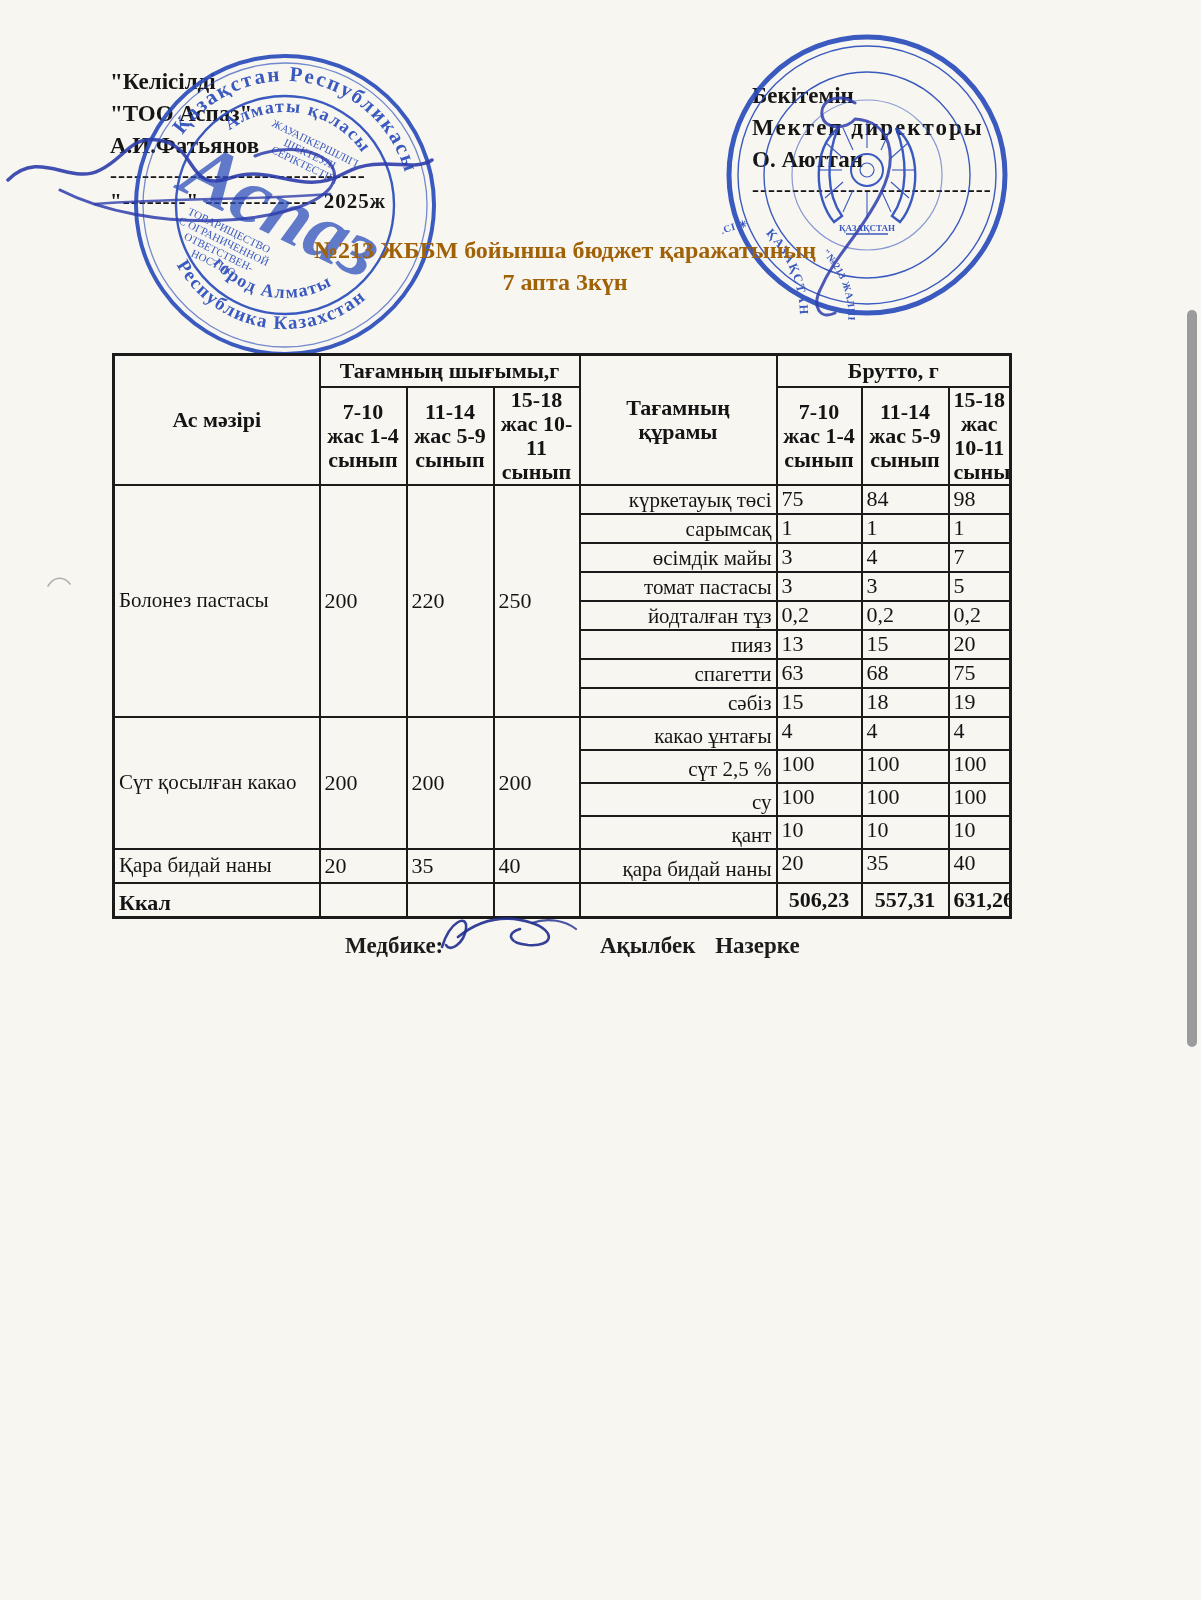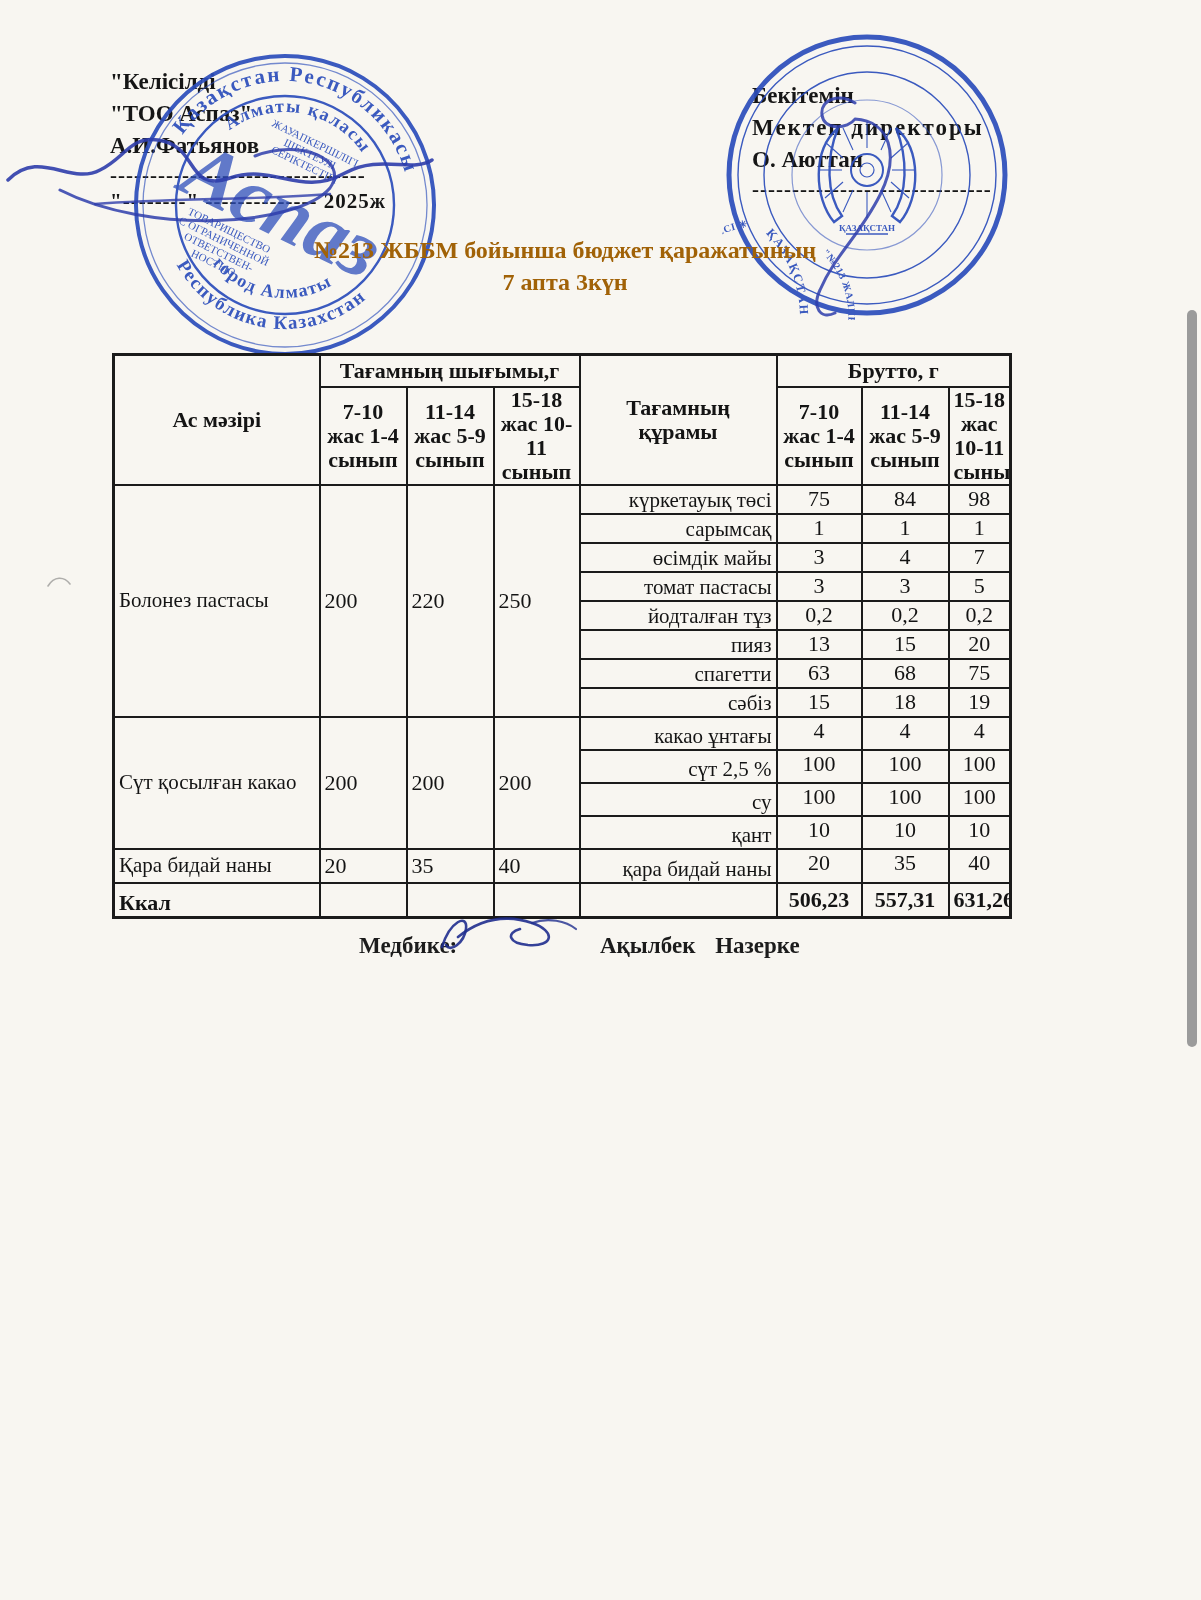--- a/index.html
+++ b/index.html
@@ -33,25 +33,25 @@
   table.menu th{font-weight:bold;text-align:center;vertical-align:middle;line-height:24px;font-size:22px;margin-top:32px;}
   tr.h1{height:32px;}
   tr.h2{height:94px;}
   tbody tr{height:29px;}
   tbody tr.cocoa{height:33px;}
   tbody tr.bread{height:34px;}
   tbody tr.total{height:35px;}
   td.dish{text-align:left;padding-left:6px;vertical-align:middle;font-size:21px;}
   td.out{text-align:left;vertical-align:middle;}
   td.ing{text-align:right;padding-left:8px;vertical-align:bottom;padding-bottom:3px;font-size:21px;}
-  td.num{text-align:center;vertical-align:top;padding-top:1px;line-height:25px;}
+  td.num{vertical-align:top;padding-top:1px;line-height:25px;}
   td.total-label{font-weight:bold;text-align:left;padding-left:5px;vertical-align:bottom;padding-bottom:4px;}
   td.total-num{font-weight:bold;text-align:center;vertical-align:middle;}
   
-  .footer-label{position:absolute;left:345px;top:933px;font-weight:bold;font-size:23px;margin-left:14px;}
+  .footer-label{position:absolute;left:345px;top:933px;font-weight:bold;font-size:23px;}
   .footer-name{position:absolute;left:600px;top:933px;font-weight:bold;font-size:23px;word-spacing:14px;}
   
   svg{position:absolute;}
   .stamp{opacity:.92;}
   .st{stroke:#2b4dbb;fill:none;}
   .stamp text, .stamp textPath{fill:#2b4dbb;font-family:"Liberation Serif",serif;}
   .ink{fill:none;stroke:#2e3dab;stroke-linecap:round;stroke-linejoin:round;}
   
   .scroll-thumb{
     position:absolute;left:1187px;top:310px;width:10px;height:737px;

